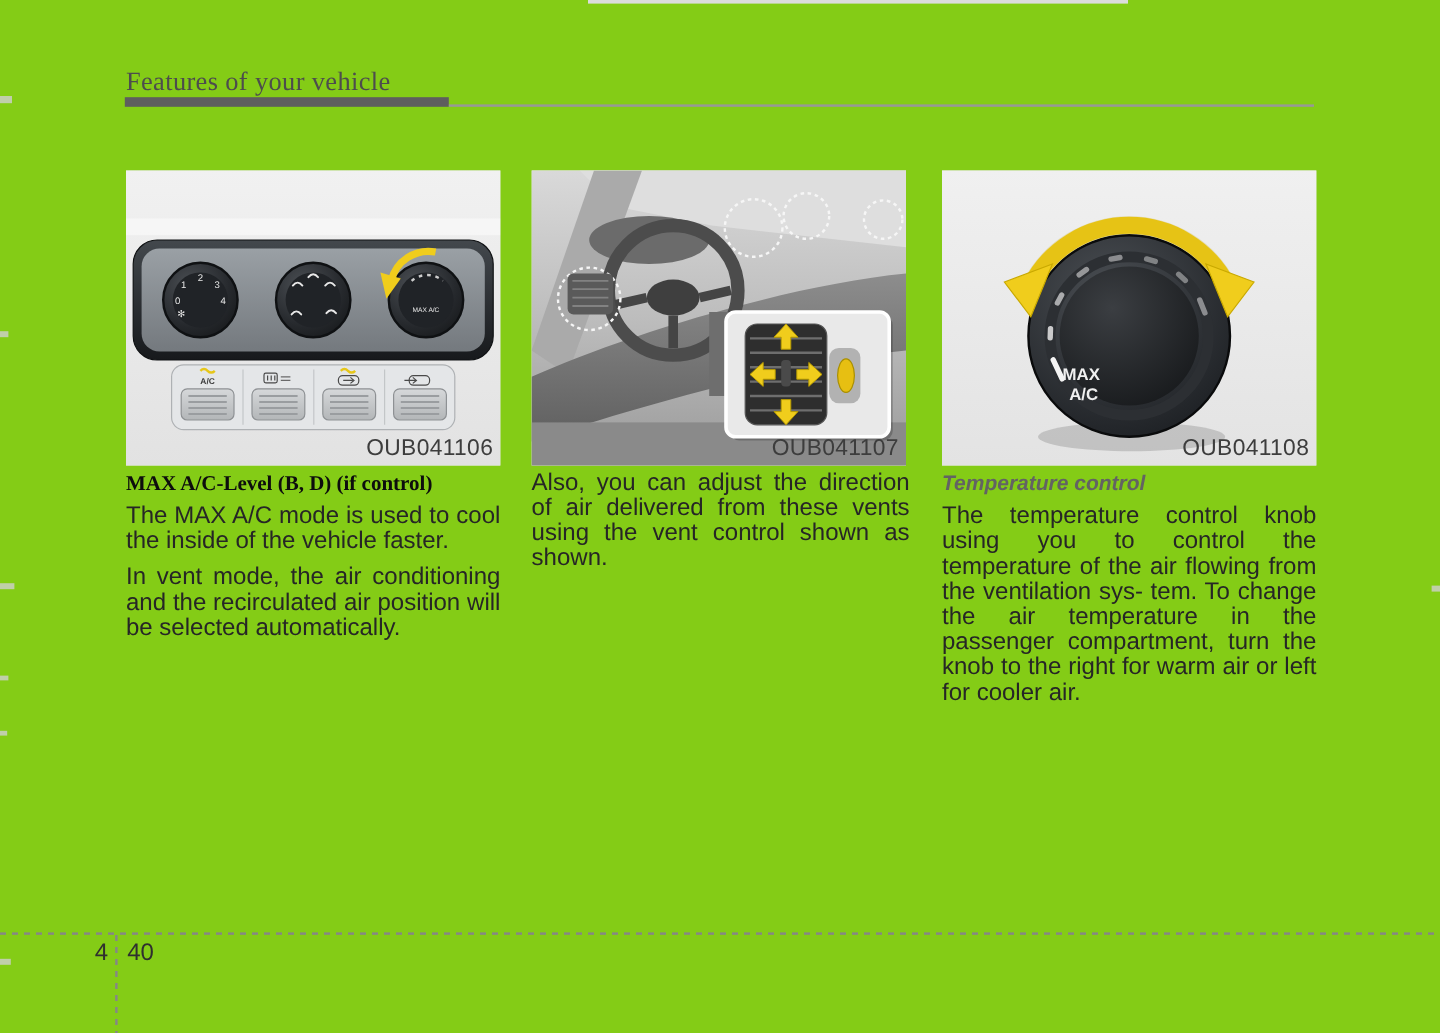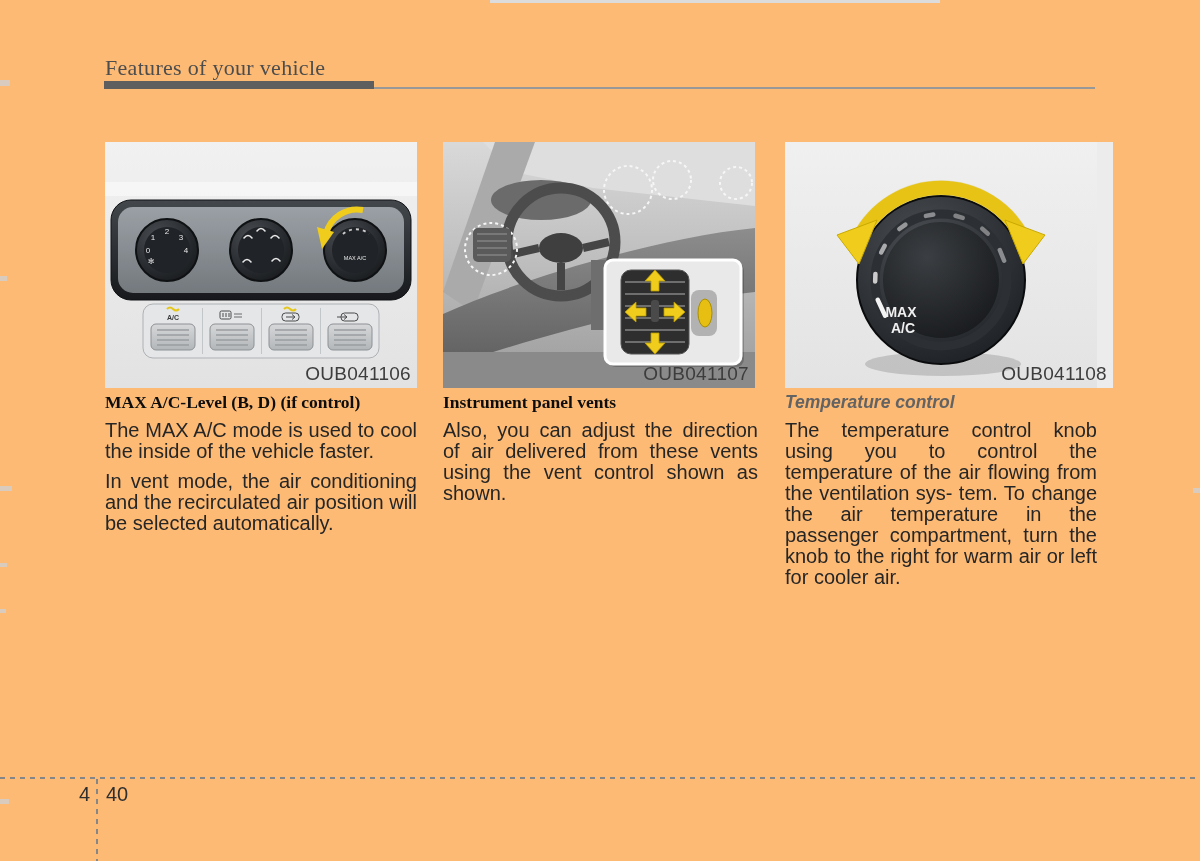--- a/index.html
+++ b/index.html
@@ -1,26 +1,26 @@
 <!DOCTYPE html>
 <html><head>
 <meta charset="utf-8">
 <style>
   html,body{margin:0;padding:0;background:#fff;}
-  .page{position:relative;width:1200px;height:861px;background:#fdba74;overflow:hidden;
+  .page{position:relative;width:1200px;height:861px;background:#84cc16;overflow:hidden;
         font-family:"Liberation Sans","DejaVu Sans",sans-serif;}
   
   .title{position:absolute;left:105px;top:55px;font-family:"Liberation Serif","DejaVu Serif",serif;
          font-size:22px;color:#4d4d4d;letter-spacing:.3px;}
   .title-bar{position:absolute;left:104px;top:81px;width:270px;height:8px;background:#5e5e5e;}
   .title-rule{position:absolute;left:374px;top:87px;width:721px;height:2px;background:#989898;}
   .top-artifact{position:absolute;left:490px;top:0;width:450px;height:3px;background:#dcdcdc;}
   
   .figure{position:absolute;top:142px;width:312px;height:246px;background:#ececec;}
-  .fig1{left:105px;} .fig2{left:443px;} .fig3{left:785px;padding-left:16px;}
+  .fig1{left:105px;} .fig2{left:443px;} .fig3{left:785px;}
   .figure svg{position:absolute;left:0;top:0;}
   .caption{position:absolute;right:6px;bottom:3px;font-size:19px;color:#3d3d3d;letter-spacing:.3px;}
   
   .col{position:absolute;top:392px;width:312px;}
   .col1{left:105px;} .col2{left:443px;width:315px;} .col3{left:785px;}
   .col h3{margin:0 0 7px 0;font-family:"Liberation Serif","DejaVu Serif",serif;
           font-size:17.5px;font-weight:bold;color:#0d0d0d;}
   .col3 h3{font-family:"Liberation Sans","DejaVu Sans",sans-serif;font-style:italic;color:#636363;}
   .col p{margin:0 0 9px 0;font-size:20px;line-height:21px;color:#262626;text-align:justify;}
   
@@ -250,21 +250,20 @@
     <div class="caption">OUB041108</div>
   </div>
 
   <div class="col col1">
     <h3>MAX A/C-Level (B, D) (if control)</h3>
     <p>The MAX A/C mode is used to cool the inside of the vehicle faster.</p>
     <p>In vent mode, the air conditioning and the recirculated air position will be selected automatically.</p>
   </div>
 
   <div class="col col2">
-    <h3>Instrument panel vents</h3>
     <p>Also, you can adjust the direction of air delivered from these vents using the vent control shown as shown.</p>
   </div>
 
   <div class="col col3">
     <h3>Temperature control</h3>
     <p>The temperature control knob using you to control the temperature of the air flowing from the ventilation sys- tem. To change the air temperature in the passenger compartment, turn the knob to the right for warm air or left for cooler air.</p>
   </div>
 
   <div class="dash-h"></div>
   <div class="dash-v"></div>

